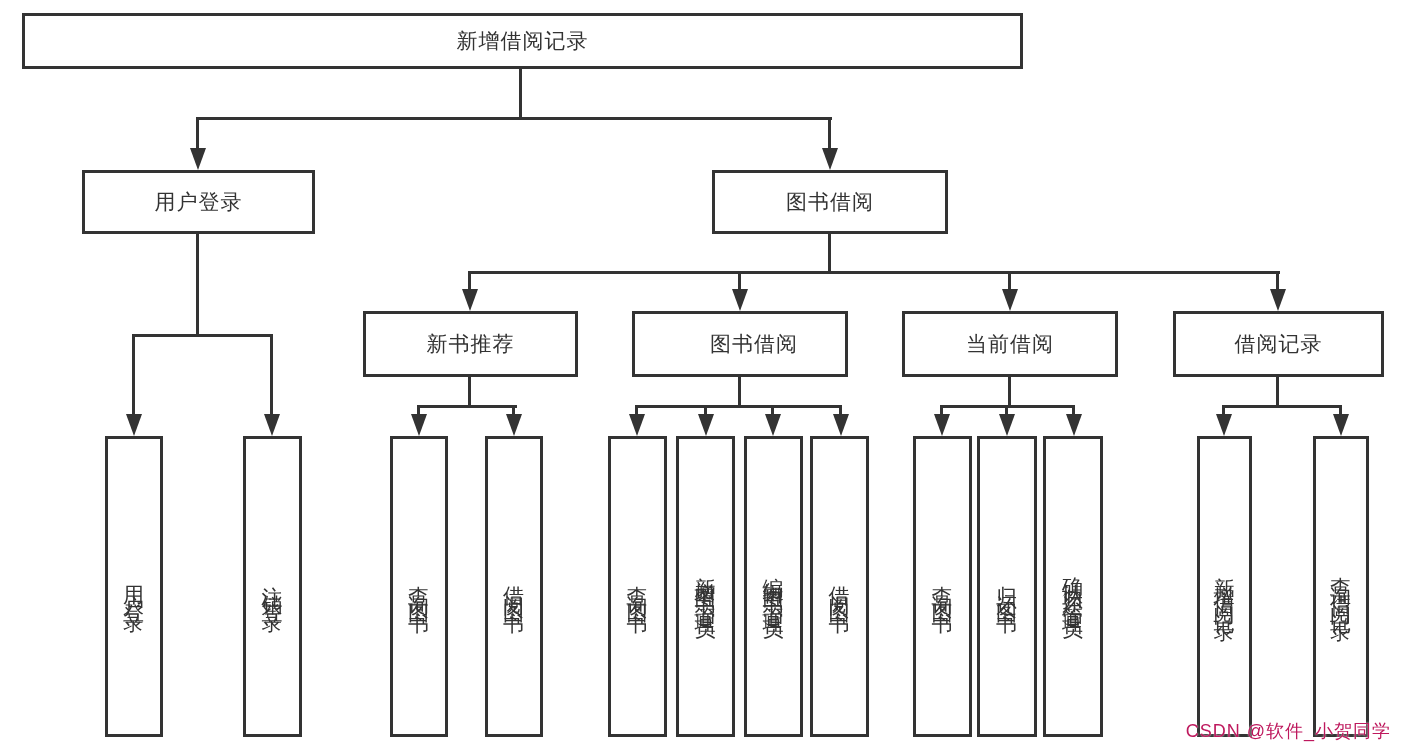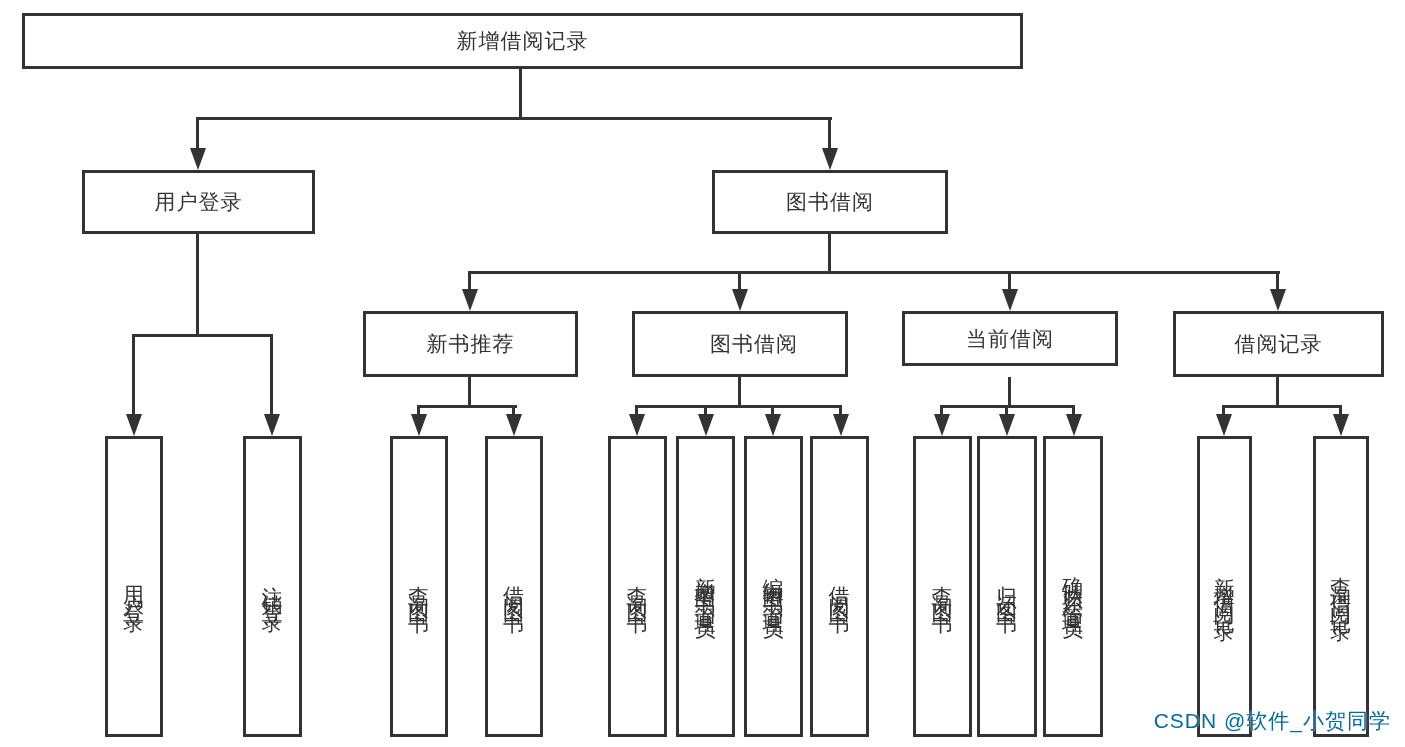--- a/index.html
+++ b/index.html
@@ -20,21 +20,21 @@
 
   
   .vline{position:absolute;width:3px;background:#333333;}
   .hline{position:absolute;height:3px;background:#333333;}
 
   
   .arrow{position:absolute;width:0;height:0;
          border-left:8px solid transparent;border-right:8px solid transparent;
          border-top:22px solid #333333;}
 
-  .watermark{position:absolute;right:14px;bottom:12px;color:#0369a1;font-size:21px;
+  .watermark{position:absolute;right:14px;bottom:4px;color:#be185d;font-size:18px;
              letter-spacing:1px;text-shadow:0 0 2px #ffffff;}
 </style>
 </head>
 <body>
 
 <div id="canvas">
 
   <div class="box" style="left:22px;top:13px;width:1001px;height:56px;">
     <span>新增借阅记录</span>
   </div>
@@ -71,21 +71,21 @@
   <div class="arrow" style="left:1002px;top:289px;"></div>
   <div class="vline" style="left:1276px;top:271px;height:20px;"></div>
   <div class="arrow" style="left:1270px;top:289px;"></div>
 
   <div class="box" style="left:363px;top:311px;width:215px;height:66px;">
     <span>新书推荐</span>
   </div>
   <div class="box" style="left:632px;top:311px;width:216px;height:66px;padding-left:28px;">
     <span>图书借阅</span>
   </div>
-  <div class="box" style="left:902px;top:311px;width:216px;height:55px;">
+  <div class="box" style="left:902px;top:311px;width:216px;height:66px;">
     <span>当前借阅</span>
   </div>
   <div class="box" style="left:1173px;top:311px;width:211px;height:66px;">
     <span>借阅记录</span>
   </div>
 
   <div class="vline" style="left:468px;top:377px;height:31px;"></div>
   <div class="hline" style="left:417px;top:405px;width:100px;"></div>
   <div class="vline" style="left:417px;top:405px;height:10px;"></div>
   <div class="arrow" style="left:411px;top:414px;"></div>

